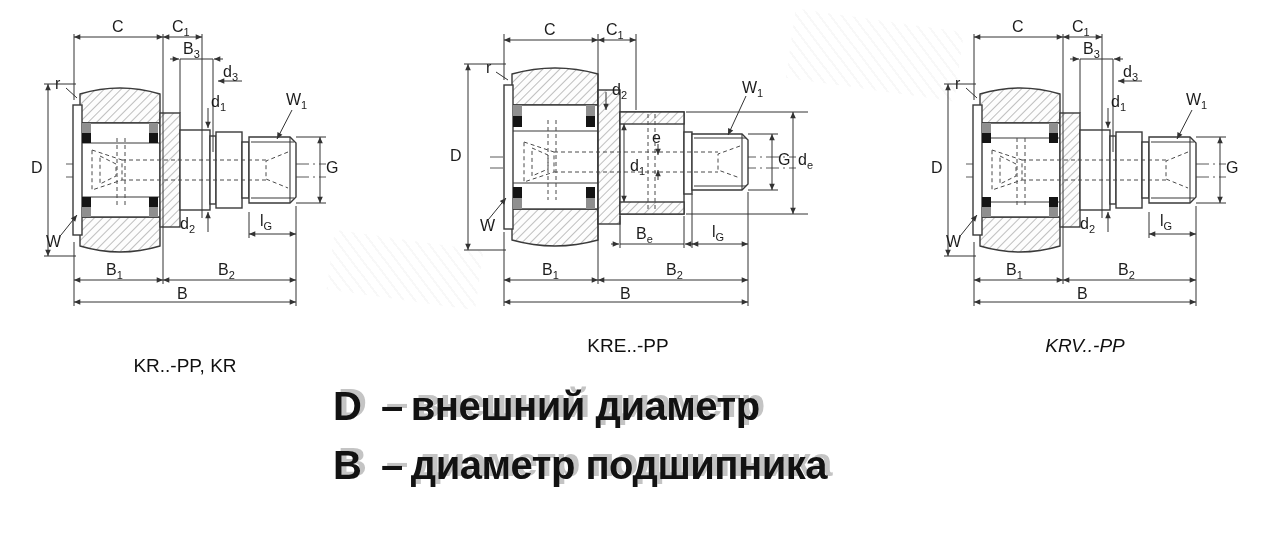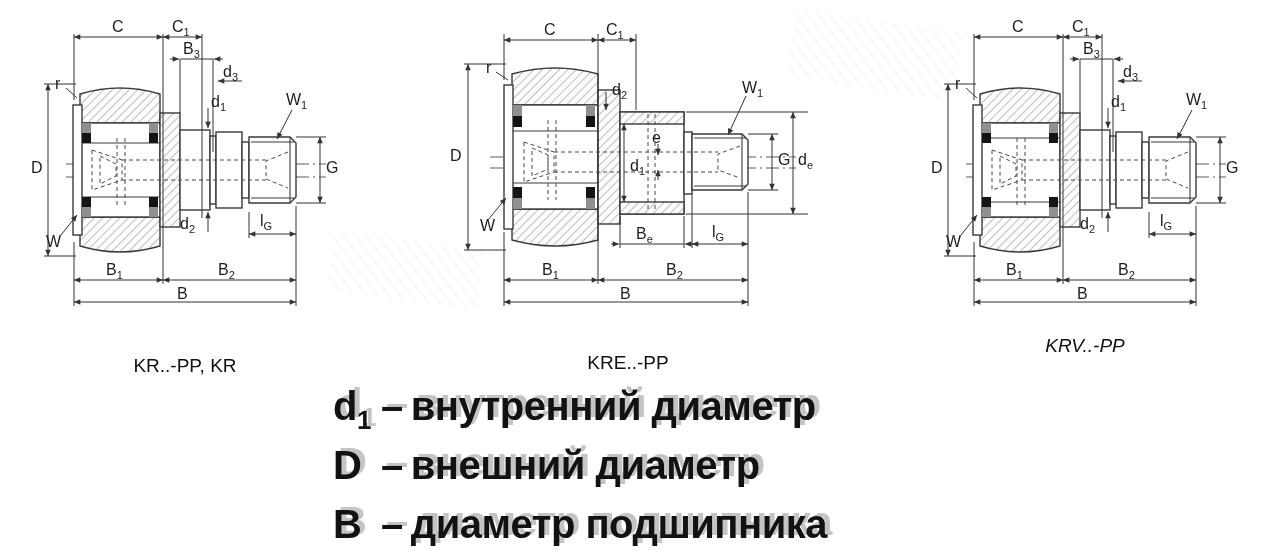--- a/index.html
+++ b/index.html
@@ -220,21 +220,21 @@
   <span class="dim-lbl" style="left:190px;top:148px;"><span>d</span><sub>1</sub></span>
   <span class="dim-lbl" style="left:338px;top:142px;"><span>G</span><sub></sub></span>
   <span class="dim-lbl" style="left:358px;top:142px;"><span>d</span><sub>e</sub></span>
   <span class="dim-lbl" style="left:40px;top:208px;"><span>W</span><sub></sub></span>
   <span class="dim-lbl" style="left:196px;top:216px;"><span>B</span><sub>e</sub></span>
   <span class="dim-lbl" style="left:272px;top:214px;"><span>l</span><sub>G</sub></span>
   <span class="dim-lbl" style="left:102px;top:252px;"><span>B</span><sub>1</sub></span>
   <span class="dim-lbl" style="left:226px;top:252px;"><span>B</span><sub>2</sub></span>
   <span class="dim-lbl" style="left:180px;top:276px;"><span>B</span><sub></sub></span>
 </div>
-<div class="cap" style="left:440px;top:352px;width:376px;">KRE..-PP</div>
+<div class="cap" style="left:440px;top:335px;width:376px;">KRE..-PP</div>
 
 <div class="dg" style="left:930px;top:10px;width:310px;height:310px;">
   <svg class="tdraw" width="310" height="310" viewBox="0 0 310 310">
     <defs>
       <marker id="arC" viewBox="0 0 10 10" refX="9" refY="5" markerWidth="9" markerHeight="7" orient="auto-start-reverse">
           <path d="M0,1 L9,5 L0,9 Z" fill="#333"></path>
         </marker>
       <pattern id="hpC" patternUnits="userSpaceOnUse" width="6" height="6" patternTransform="rotate(45)">
           <rect width="6" height="6" fill="#fdfdfd"></rect>
           <line x1="0" y1="0" x2="0" y2="6" stroke="#a9a9a9" stroke-width="1.5"></line>
@@ -315,21 +315,18 @@
   <span class="dim-lbl" style="left:230px;top:203px;"><span>l</span><sub>G</sub></span>
   <span class="dim-lbl" style="left:16px;top:224px;"><span>W</span><sub></sub></span>
   <span class="dim-lbl" style="left:76px;top:252px;"><span>B</span><sub>1</sub></span>
   <span class="dim-lbl" style="left:188px;top:252px;"><span>B</span><sub>2</sub></span>
   <span class="dim-lbl" style="left:147px;top:276px;"><span>B</span><sub></sub></span>
 </div>
 <div class="cap" style="left:930px;top:335px;width:310px;font-style:italic;">KRV..-PP</div>
 
 <div class="legend">
   <div class="lg-row">
-    <span class="lg-sym"><span>d</span><sub>1</sub></span><span class="lg-dash">–</span><span class="lg-def">внутренний диаметр</span>
-  </div>
-  <div class="lg-row">
     <span class="lg-sym"><span>D</span><sub></sub></span><span class="lg-dash">–</span><span class="lg-def">внешний диаметр</span>
   </div>
   <div class="lg-row">
     <span class="lg-sym"><span>B</span><sub></sub></span><span class="lg-dash">–</span><span class="lg-def">диаметр подшипника</span>
   </div>
 </div>
 
 </body></html>

